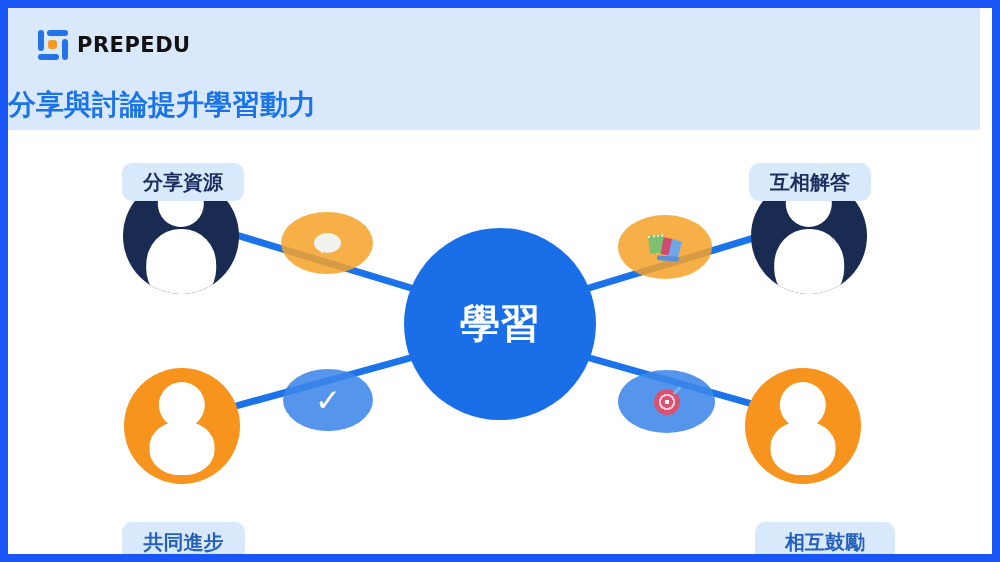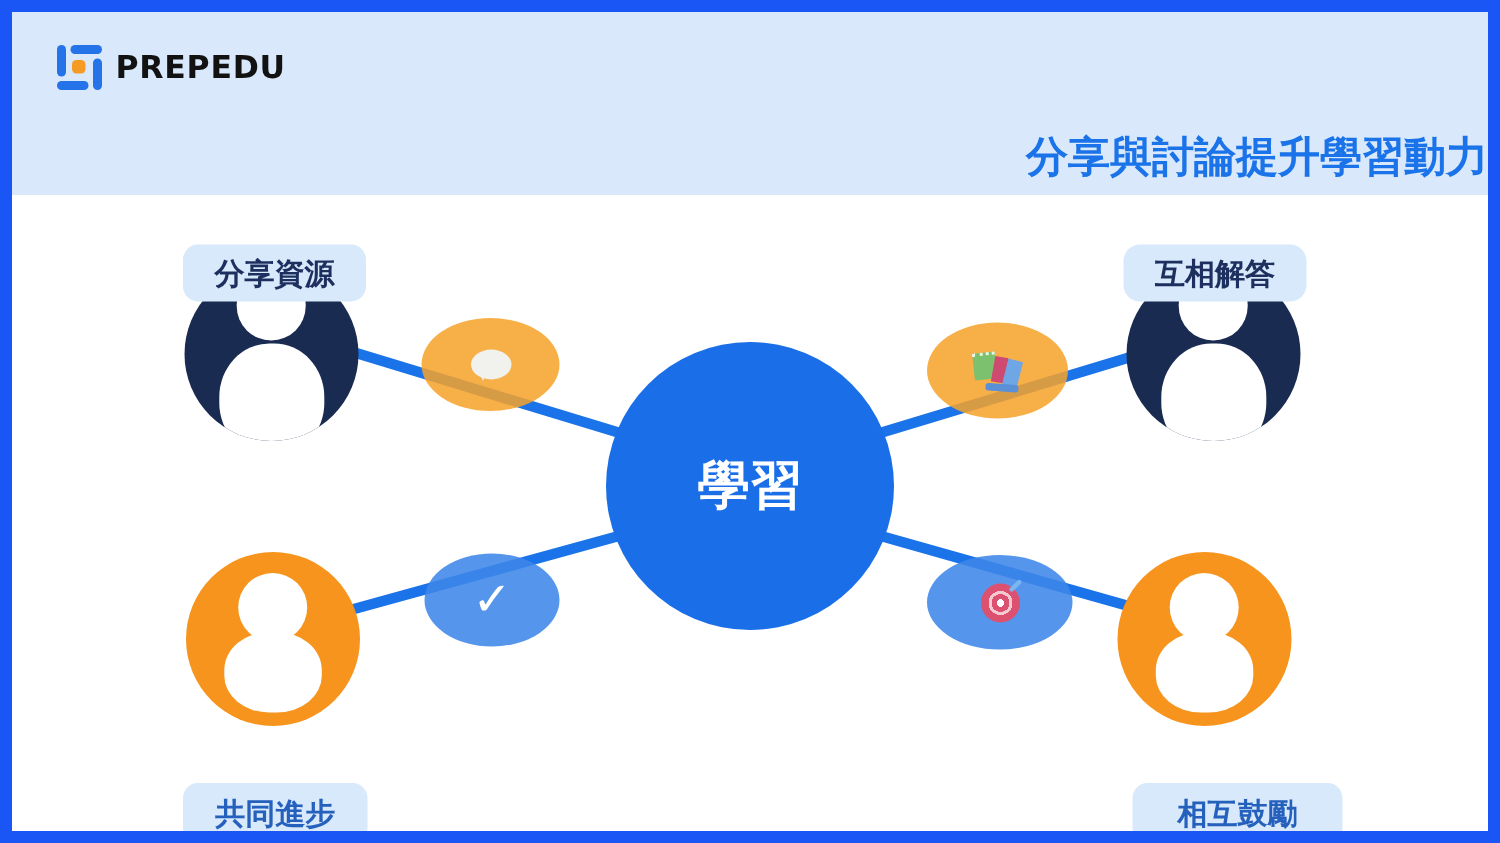--- a/index.html
+++ b/index.html
@@ -1,31 +1,31 @@
 <!DOCTYPE html>
 <html><head>
 <meta charset="utf-8">
 <style>
   html,body{margin:0;padding:0;background:#e8e8e8;font-family:"DejaVu Sans",sans-serif;}
   .canvas{position:relative;width:1000px;height:562px;background:#ffffff;overflow:hidden;}
   .frame{position:absolute;inset:0;border:8px solid #1956f5;z-index:50;pointer-events:none;}
 
   
-  .header{position:absolute;left:8px;top:8px;right:8px;height:122px;background:#d9e9fb;z-index:2;padding-left:24px;}
+  .header{position:absolute;left:8px;top:8px;right:20px;height:122px;background:#d9e9fb;z-index:2;padding-left:24px;}
   .logo{position:absolute;left:30px;top:22px;display:flex;align-items:center;gap:9px;}
   .logo-mark{position:relative;width:30px;height:30px;}
   .logo-mark i{position:absolute;background:#2573e8;border-radius:3px;}
   .lm-top{left:9px;top:0;width:21px;height:6px;}
   .lm-right{right:0;top:9px;width:6px;height:21px;}
   .lm-bottom{left:0;bottom:0;width:21px;height:6px;}
   .lm-left{left:0;top:0;width:6px;height:21px;}
   .lm-dot{left:10px;top:10px;width:9px;height:9px;background:#f59a23 !important;border-radius:2px;}
   .logo-text{font-size:21px;font-weight:800;color:#121212;letter-spacing:.5px;}
   .title{position:absolute;left:0;right:0;top:12px;text-align:center;font-size:44px;font-weight:800;color:#1b2a55;}
-  .subtitle{position:absolute;left:0;right:0;top:78px;text-align:right;font-size:28px;font-weight:700;color:#1a73e8;}
+  .subtitle{position:absolute;left:0;right:0;top:78px;text-align:left;font-size:28px;font-weight:700;color:#1a73e8;}
 
   
   .lines{position:absolute;left:0;top:0;z-index:1;}
 
   
   .bubble{position:absolute;border-radius:50%;z-index:3;display:flex;align-items:center;justify-content:center;}
   .bubble-orange{background:rgba(246,162,42,.86);}
   .bubble-blue{background:rgba(62,134,232,.88);}
   .bubble-tl{left:281px;top:212px;width:92px;height:62px;}
   .bubble-tr{left:618px;top:215px;width:94px;height:64px;}
@@ -52,21 +52,21 @@
   .node-label{position:absolute;background:#d8e9fb;border-radius:10px;display:flex;align-items:center;justify-content:center;font-size:20px;font-weight:800;z-index:6;margin-top:13px;}
   .label-top{color:#1c2f5e;}
   .label-bottom{color:#2560bd;}
   .label-tl{left:122px;top:150px;width:122px;height:38px;}
   .label-tr{left:749px;top:150px;width:122px;height:38px;border-radius:11px;}
   .label-bl{left:122px;top:509px;width:123px;height:40px;}
   .label-br{left:755px;top:509px;width:140px;height:40px;}
 
   
   .center-circle{position:absolute;left:404px;top:228px;width:192px;height:192px;border-radius:50%;background:#1a6fe8;z-index:5;display:flex;flex-direction:column;align-items:center;justify-content:center;}
-  .center-circle span{color:#fff;font-size:35px;font-weight:800;line-height:1.28;}
+  .center-circle span{color:#fff;font-size:40px;font-weight:800;line-height:1.28;}
 
   
   .icon-speech{position:relative;width:27px;height:20px;}
   .icon-speech .sb{width:27px;height:20px;background:#f1f1ee;border-radius:50%;}
   .icon-speech .sb-tail{position:absolute;left:5px;bottom:-6px;width:0;height:0;border:5px solid transparent;border-top:7px solid #f1f1ee;border-left-width:3px;border-right-width:3px;}
   .icon-books{position:relative;width:34px;height:27px;}
   .icon-books i{position:absolute;}
   .bk-green{left:1px;top:1px;width:15px;height:16px;background:#7cc26e;border-top:2px dotted #e8f4e4;transform:rotate(-6deg);}
   .bk-pink{left:14px;top:4px;width:9px;height:17px;background:#cf4a70;transform:rotate(10deg);}
   .bk-blue{left:22px;top:6px;width:10px;height:18px;background:#6fa7e6;transform:rotate(14deg);}

